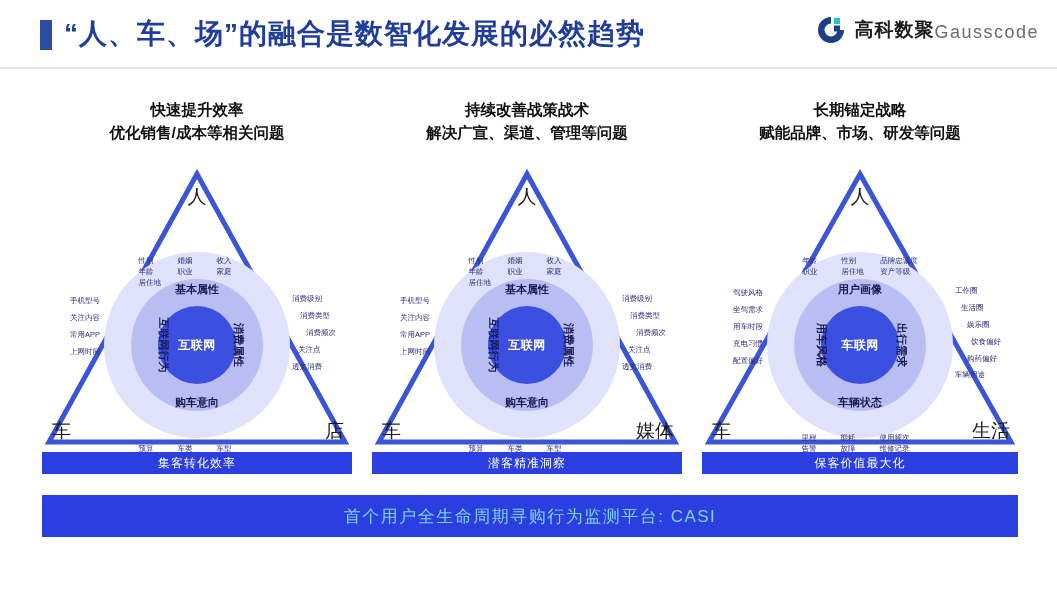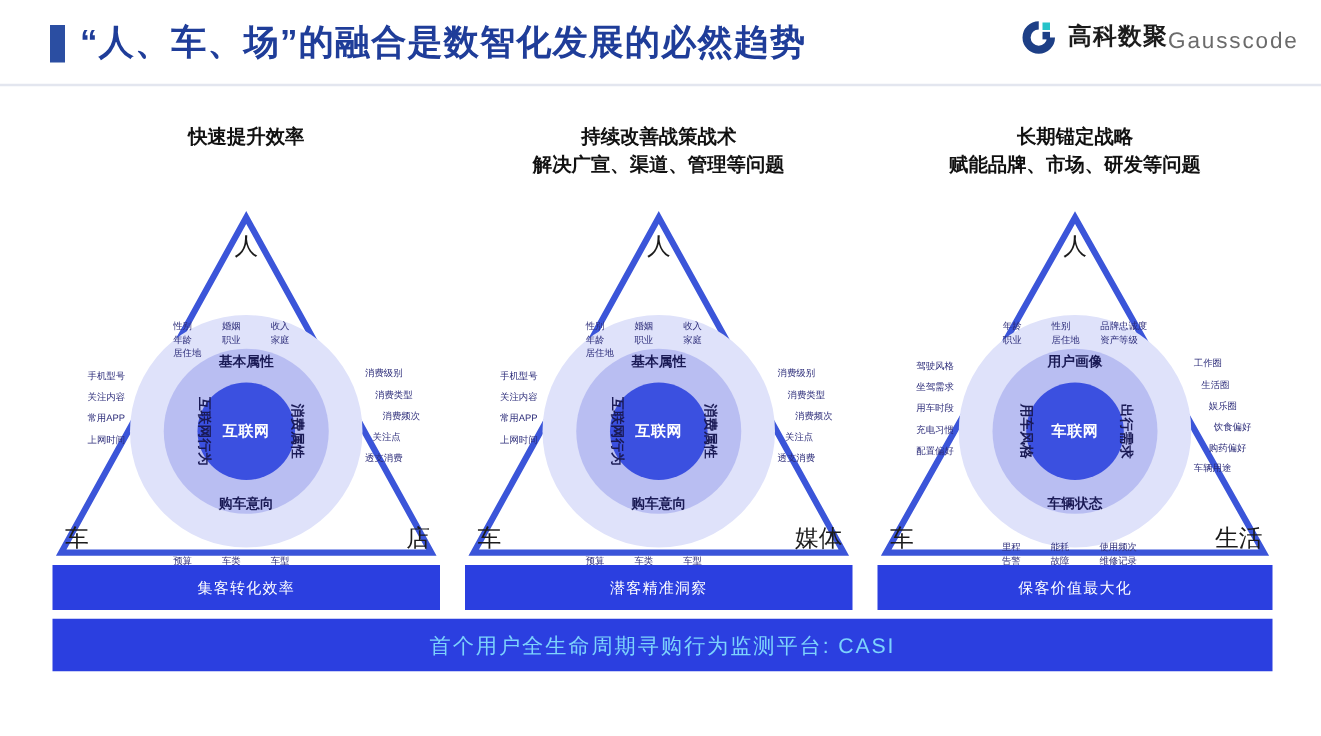--- a/index.html
+++ b/index.html
@@ -86,21 +86,21 @@
   .out-top{left:50%;top:4px;transform:translateX(-50%);text-align:left;}
   .out-bottom{left:50%;bottom:-28px;transform:translateX(-50%);text-align:left;}
   .out-left{right:190px;top:44px;text-align:right;}
   .out-right{left:188px;top:42px;text-align:left;}
   .out-left div,.out-right div{margin-bottom:6px;}
   .out-top span,.out-bottom span{display:inline-block;min-width:30px;margin-right:9px;}
 
   
   .bars{position:absolute;top:452px;left:0;width:1057px;height:28px;}
   .bar{
-    position:absolute;height:36px;background:#2b3fe0;
+    position:absolute;height:22px;background:#2b3fe0;
     color:#fff;font-size:12px;display:flex;align-items:center;
     justify-content:center;letter-spacing:1px;
   }
   .wide-bar{
     position:absolute;left:42px;top:495px;width:976px;height:42px;
     background:#2b3fe0;color:#7dd3fc;display:flex;align-items:center;
     justify-content:center;font-size:17px;letter-spacing:1.5px;
   }
 </style>
 </head>
@@ -122,20 +122,21 @@
       <div class="logo-cn">高科数聚</div>
       <div class="logo-en">Gausscode</div>
     </div>
   </div>
   <div class="header-rule"></div>
 </div>
 
 <div class="col-heads">
   <div class="col-head" style="left:42px;width:310px;">
     <span class="l1">快速提升效率</span>
+    <span class="l2">优化销售/成本等相关问题</span>
   </div>
   <div class="col-head" style="left:372px;width:310px;">
     <span class="l1">持续改善战策战术</span>
     <span class="l2">解决广宣、渠道、管理等问题</span>
   </div>
   <div class="col-head" style="left:702px;width:316px;">
     <span class="l1">长期锚定战略</span>
     <span class="l2">赋能品牌、市场、研发等问题</span>
   </div>
 </div>

